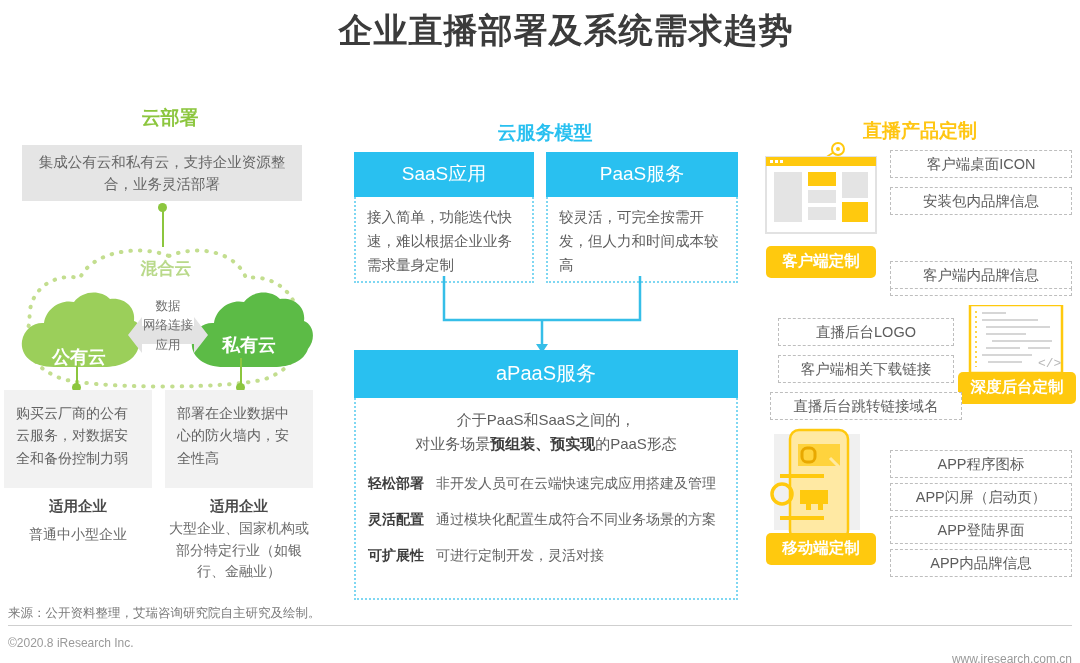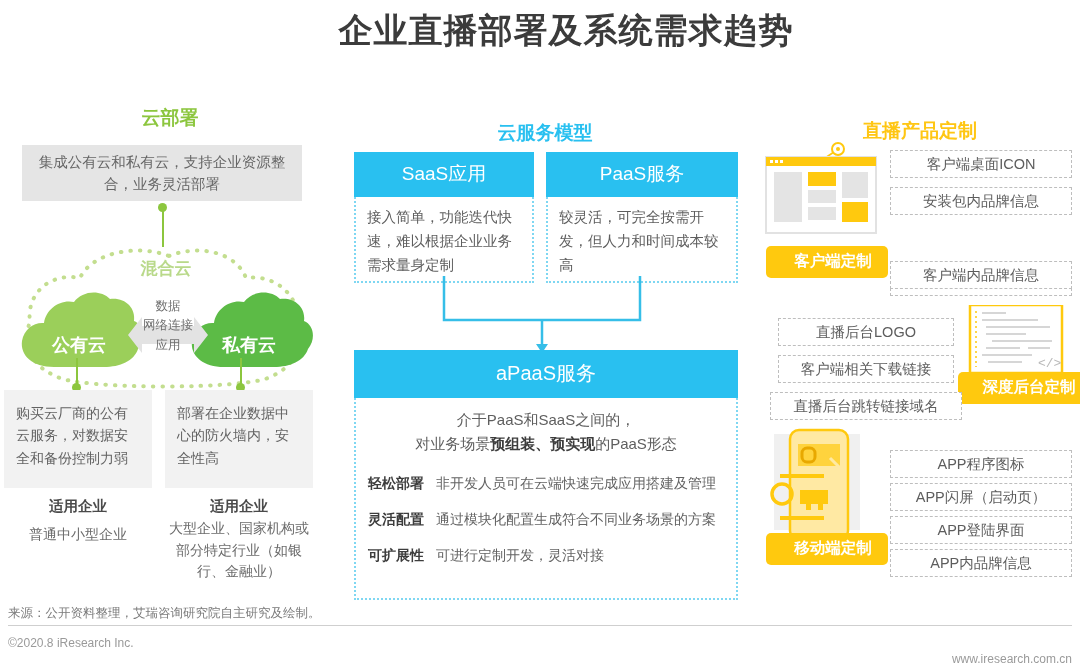--- a/index.html
+++ b/index.html
@@ -93,21 +93,21 @@
 
   
   .chip{
     position:absolute;box-sizing:border-box;border:1px dashed #BEBEBE;
     background:#fff;font-size:14.5px;color:#5d5d5d;text-align:center;
     line-height:27px;height:28px;width:182px;left:890px;
   }
   .badge{
     position:absolute;background:#FFC90E;color:#fff;font-weight:bold;
     font-size:15.5px;text-align:center;border-radius:5px;
-    padding:5px 0 6px 12px;width:110px;
+    padding:5px 0 6px 0;width:110px;
   }
 
   
   .src{
     position:absolute;left:8px;top:605px;font-size:12.5px;color:#7a7a7a;
   }
   .rule{position:absolute;left:8px;top:625px;width:1064px;height:1px;background:#cfcfcf;}
   .copy{position:absolute;left:8px;top:636px;font-size:12px;color:#9a9a9a;}
   .site{position:absolute;right:8px;top:636px;font-size:12px;color:#9a9a9a;margin-top:16px;}
   .topbar{position:absolute;left:0;top:0;width:1080px;height:3px;background:#fff;}
@@ -133,21 +133,21 @@
              C250,152 70,152 52,138 C26,128 18,104 26,84 C22,56 46,34 76,40 C88,14 134,6 165,18 Z" fill="none" stroke="#C3DE8F" stroke-width="4" stroke-linecap="round" stroke-dasharray="0.5 9"></path>
   </svg>
 
   <div class="hybrid-cloud">
     <div class="hybrid-label">混合云</div>
 
     <svg width="130" height="88" style="position:absolute;left:-2px;top:44px;">
       <path d="M38,78 C16,78 4,66 6,52 C8,40 18,33 28,34 C30,20 44,10 58,13 C66,2 84,0 94,10
                C108,8 120,18 118,32 C128,36 130,50 122,60 C118,72 104,78 88,78 Z" fill="#9BCF5A"></path>
     </svg>
-    <div class="cloud-name" style="left:8px;top:88px;width:106px;">公有云</div>
+    <div class="cloud-name" style="left:8px;top:100px;width:106px;">公有云</div>
 
     <svg width="130" height="88" style="position:absolute;left:168px;top:44px;">
       <path d="M38,78 C16,78 4,66 6,52 C8,40 18,33 28,34 C30,20 44,10 58,13 C66,2 84,0 94,10
                C108,8 120,18 118,32 C128,36 130,50 122,60 C118,72 104,78 88,78 Z" fill="#5CBB46"></path>
     </svg>
     <div class="cloud-name" style="left:178px;top:88px;width:106px;">私有云</div>
 
     <div class="arrow-wrap">
       <svg width="80" height="76" style="position:absolute;left:0;top:0;">
         <path d="M14,20 L0,38 L14,56 L14,47 L66,47 L66,56 L80,38 L66,20 L66,29 L14,29 Z" fill="#E3E3E3"></path>

